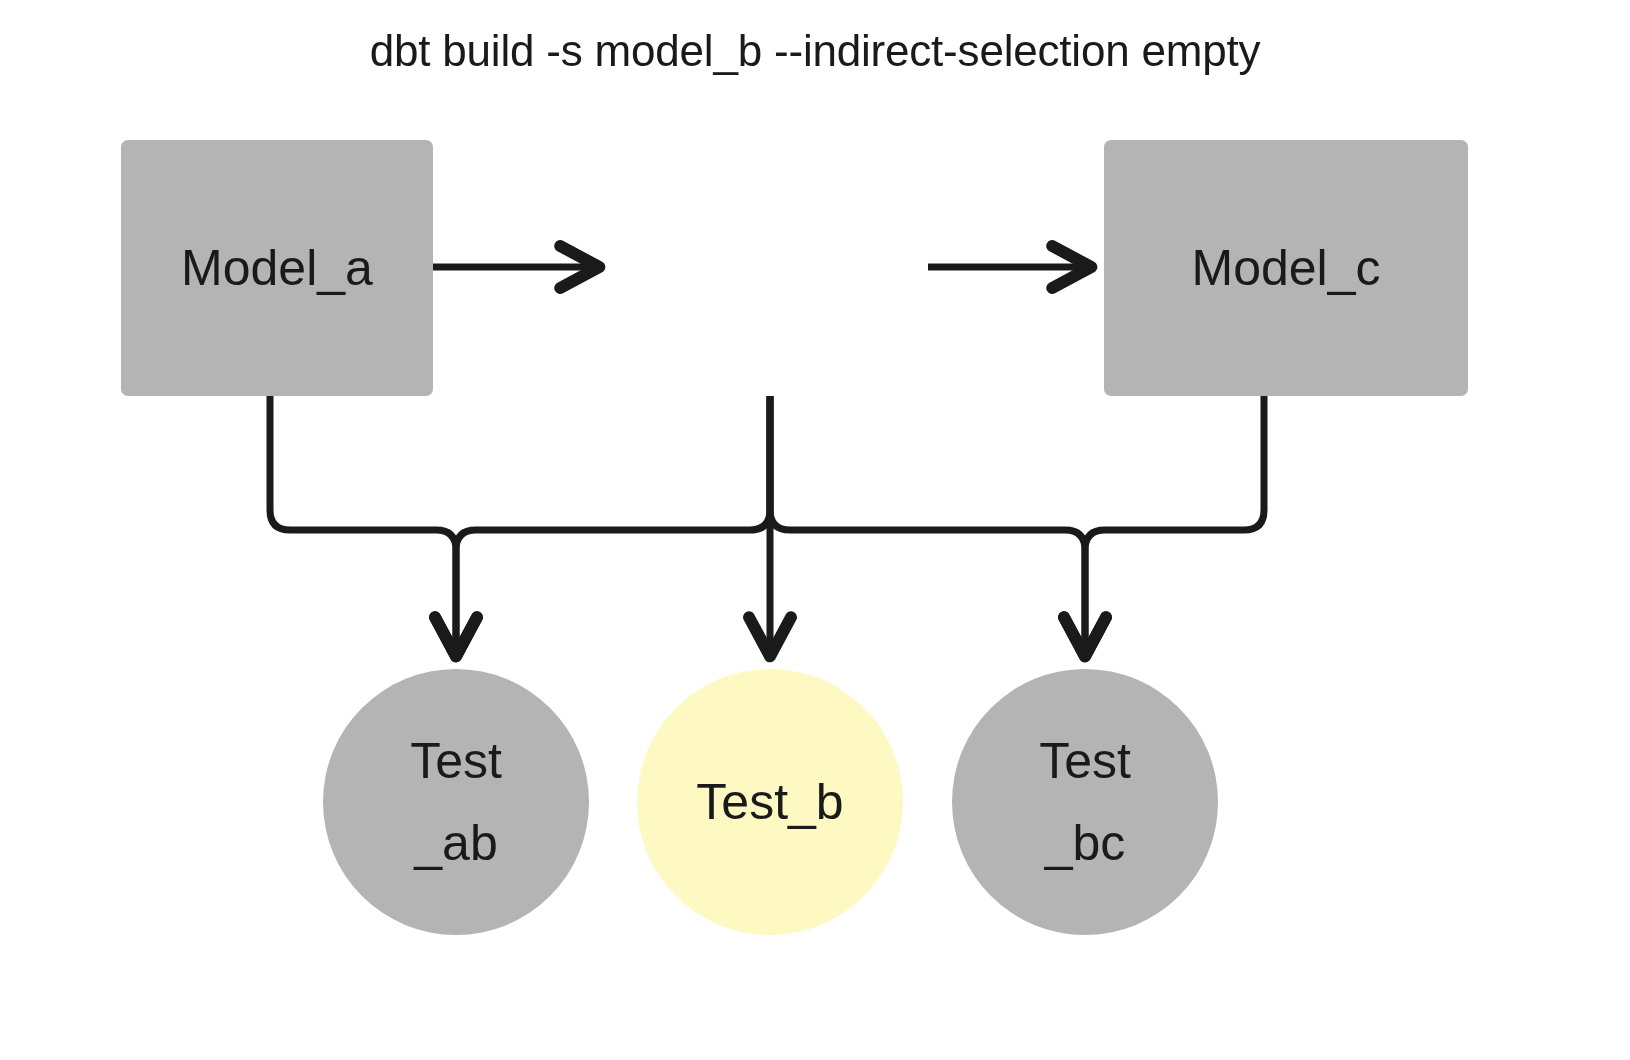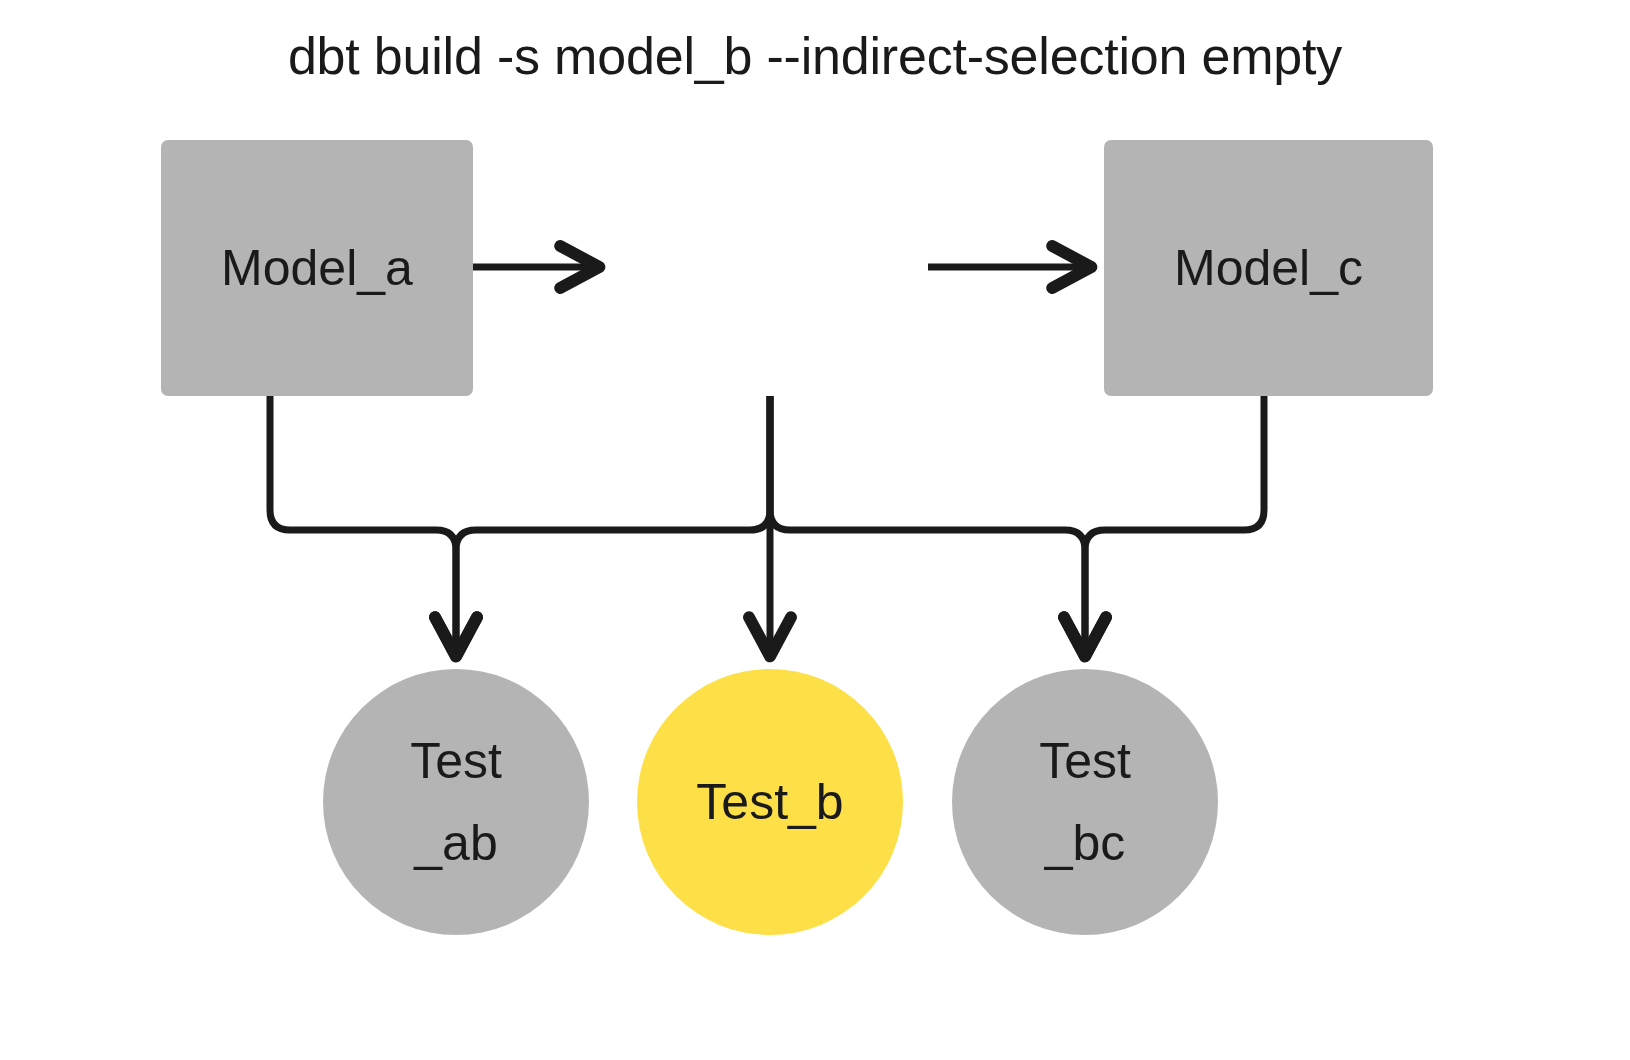--- a/index.html
+++ b/index.html
@@ -23,21 +23,21 @@
     top: 0;
     width: 1630px;
     height: 1060px;
   }
   .title {
     position: absolute;
     left: 0;
     top: 26px;
     width: 1630px;
     text-align: center;
-    font-size: 52px;
+    font-size: 44px;
     color: #1a1a1a;
     letter-spacing: -0.2px;
     white-space: nowrap;
   }
   .node-box {
     position: absolute;
     border-radius: 7px;
     display: flex;
     align-items: center;
     justify-content: center;
@@ -84,35 +84,35 @@
       <path d="M 770,396 L 770,510 Q 770,530 750,530 L 476,530 Q 456,530 456,550 L 456,655" marker-end="url(#arrowhead)"></path>
 
       <path d="M 770,396 L 770,655" marker-end="url(#arrowhead)"></path>
 
       <path d="M 770,396 L 770,510 Q 770,530 790,530 L 1065,530 Q 1085,530 1085,550 L 1085,655" marker-end="url(#arrowhead)"></path>
 
       <path d="M 1264,396 L 1264,510 Q 1264,530 1244,530 L 1105,530 Q 1085,530 1085,550 L 1085,655" marker-end="url(#arrowhead)"></path>
     </g>
   </svg>
 
-  <div class="node-box" style="left:121px; top:140px; width:312px; height:256px; background:#B4B4B4; color:#1A1A1A;margin-left:40px;">
+  <div class="node-box" style="left:121px; top:140px; width:312px; height:256px; background:#B4B4B4; color:#1A1A1A;">
     <span class="node-label">Model_a</span>
   </div>
 
 
-  <div class="node-box" style="left:1104px; top:140px; width:329px; height:256px; background:#B4B4B4; color:#1A1A1A;">
+  <div class="node-box" style="left:1104px; top:140px; width:364px; height:256px; background:#B4B4B4; color:#1A1A1A;">
     <span class="node-label">Model_c</span>
   </div>
 
   <div class="node-circle" style="left:323px; top:669px; width:266px; height:266px; background:#B4B4B4; color:#1A1A1A;">
     <span class="node-label">Test</span>
     <span class="node-label">_ab</span>
   </div>
 
-  <div class="node-circle" style="left:637px; top:669px; width:266px; height:266px; background:#fde047; color:#1A1A1A;">
+  <div class="node-circle" style="left:637px; top:669px; width:266px; height:266px; background:#fef9c3; color:#1A1A1A;">
     <span class="node-label">Test_b</span>
   </div>
 
   <div class="node-circle" style="left:952px; top:669px; width:266px; height:266px; background:#B4B4B4; color:#1A1A1A;">
     <span class="node-label">Test</span>
     <span class="node-label">_bc</span>
   </div>
 
 </div>
 

